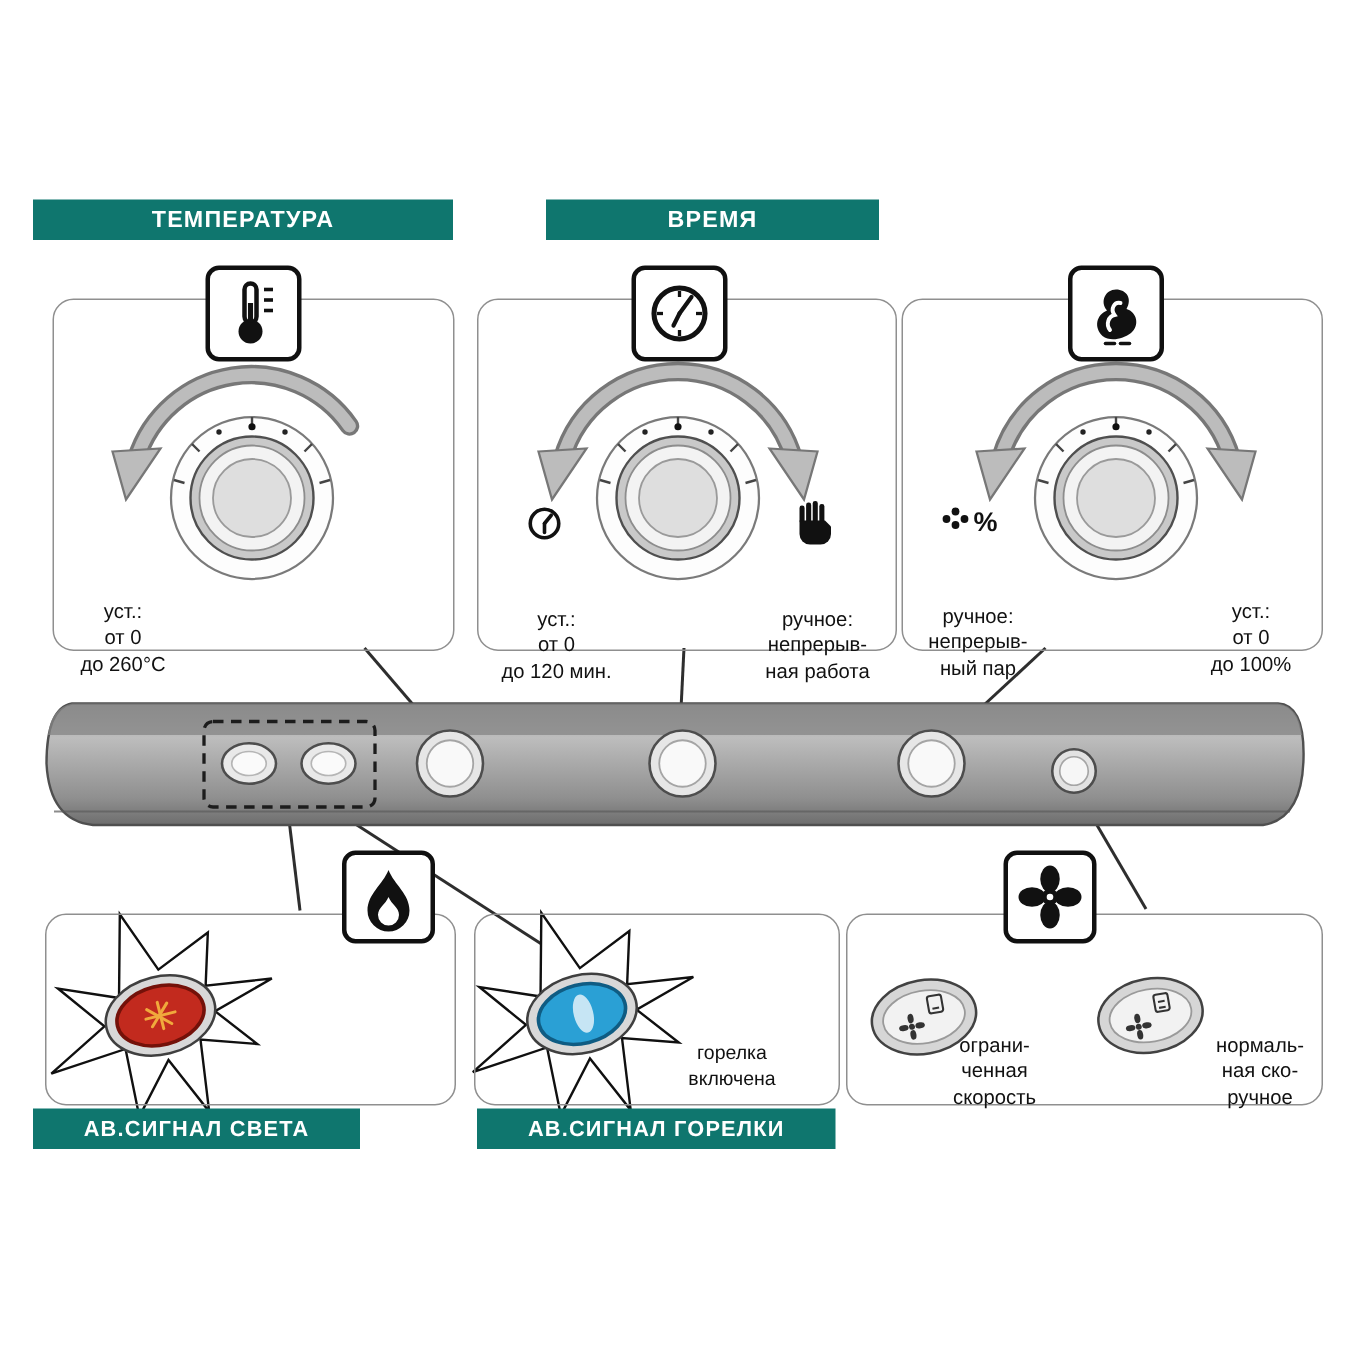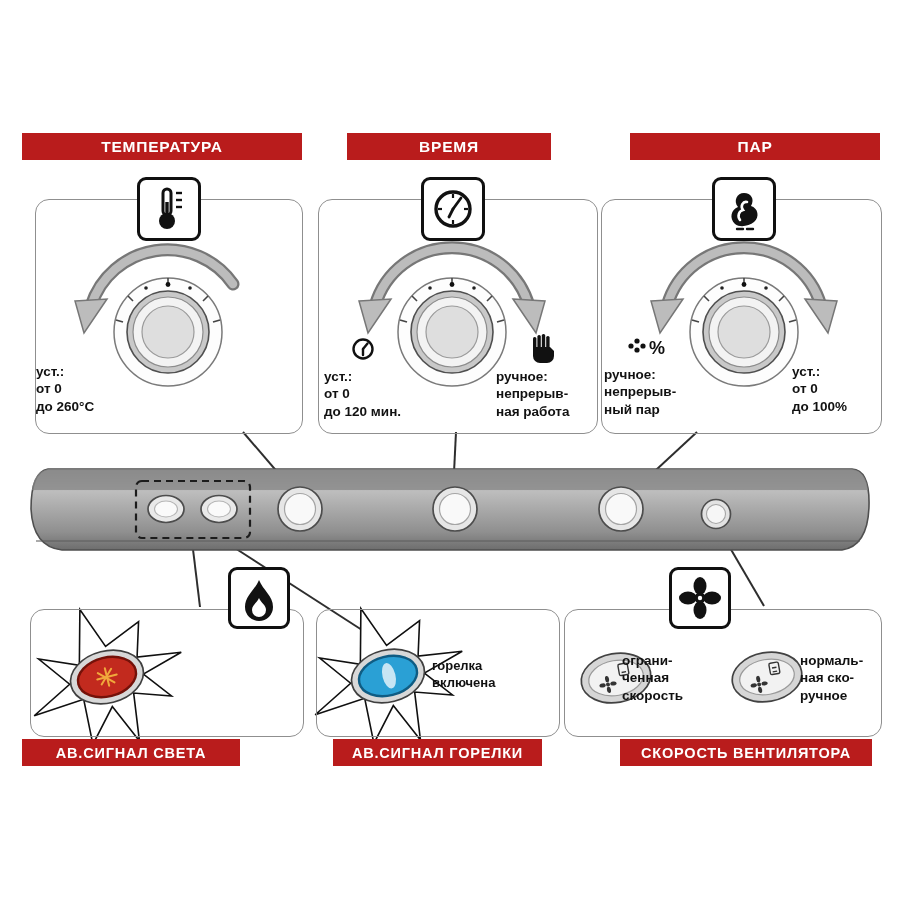--- a/index.html
+++ b/index.html
@@ -1,27 +1,27 @@
 <!DOCTYPE html>
 <html><head>
 <meta charset="utf-8">
 <style>
   html,body{margin:0;padding:0;background:#fff;}
   .canvas{position:relative;width:900px;height:900px;background:#fff;overflow:hidden;
           font-family:"Liberation Sans", sans-serif;color:#111;}
   .layer{position:absolute;left:0;top:0;}
-  .bar{position:absolute;height:27px;background:#b91c1c;color:#fff;display:flex;
+  .bar{position:absolute;height:27px;background:#0f766e;color:#fff;display:flex;
        align-items:center;justify-content:center;font-weight:700;font-size:15.5px;
        letter-spacing:.8px;}
   .bar.small{font-size:14.5px;}
   .panel{position:absolute;border:1.7px solid #8f8f8f;border-radius:14px;background:transparent;}
   .iconbox{position:absolute;background:#fff;border:3.5px solid #101010;border-radius:9px;
            display:flex;align-items:center;justify-content:center;}
-  .ml{position:absolute;white-space:pre-line;font-weight:700;
-      font-size:13.5px;line-height:1.28;}
+  .ml{position:absolute;white-space:pre-line;text-align:center;font-weight:400;
+      font-size:13.5px;line-height:1.28;margin-top:36px;}
 </style>
 </head>
 <body>
 
 <div class="canvas">
 
   <svg class="layer" width="900" height="900" viewBox="0 0 900 900">
     <defs>
       <linearGradient id="stripGrad" x1="0" y1="0" x2="0" y2="1">
         <stop offset="0" stop-color="#9a9a9a"></stop>
@@ -181,34 +181,28 @@
   <div class="panel" style="left:35px;top:199px;width:266px;height:233px"></div>
   <div class="panel" style="left:318px;top:199px;width:278px;height:233px"></div>
   <div class="panel" style="left:601px;top:199px;width:279px;height:233px"></div>
   <div class="panel" style="left:30px;top:609px;width:272px;height:126px"></div>
   <div class="panel" style="left:316px;top:609px;width:242px;height:126px"></div>
   <div class="panel" style="left:564px;top:609px;width:316px;height:126px"></div>
 
   <div class="bar" style="left:22px;top:133px;width:280px">
     <span>ТЕМПЕРАТУРА</span>
   </div>
-  <div class="bar" style="left:347px;top:133px;width:204px">
+  <div class="bar" style="left:364px;top:133px;width:222px">
     <span>ВРЕМЯ</span>
-  </div>
-  <div class="bar" style="left:630px;top:133px;width:250px">
-    <span>ПАР</span>
   </div>
   <div class="bar small" style="left:22px;top:739px;width:218px">
     <span>АВ.СИГНАЛ СВЕТА</span>
   </div>
-  <div class="bar small" style="left:333px;top:739px;width:209px">
+  <div class="bar small" style="left:318px;top:739px;width:239px">
     <span>АВ.СИГНАЛ ГОРЕЛКИ</span>
-  </div>
-  <div class="bar small" style="left:620px;top:739px;width:252px">
-    <span>СКОРОСТЬ ВЕНТИЛЯТОРА</span>
   </div>
 
   <div class="iconbox" style="left:137px;top:177px;width:58px;height:58px">
     <svg width="50" height="50" viewBox="0 0 50 50">
       <rect x="19" y="5" width="8" height="26" rx="4" fill="#fff" stroke="#111" stroke-width="3"></rect>
       <circle cx="23" cy="37" r="8" fill="#111"></circle>
       <line x1="23" y1="18" x2="23" y2="31" stroke="#111" stroke-width="3.4"></line>
       <line x1="32" y1="9" x2="38" y2="9" stroke="#111" stroke-width="2.4"></line>
       <line x1="32" y1="16" x2="38" y2="16" stroke="#111" stroke-width="2.4"></line>
       <line x1="32" y1="23" x2="38" y2="23" stroke="#111" stroke-width="2.4"></line>

